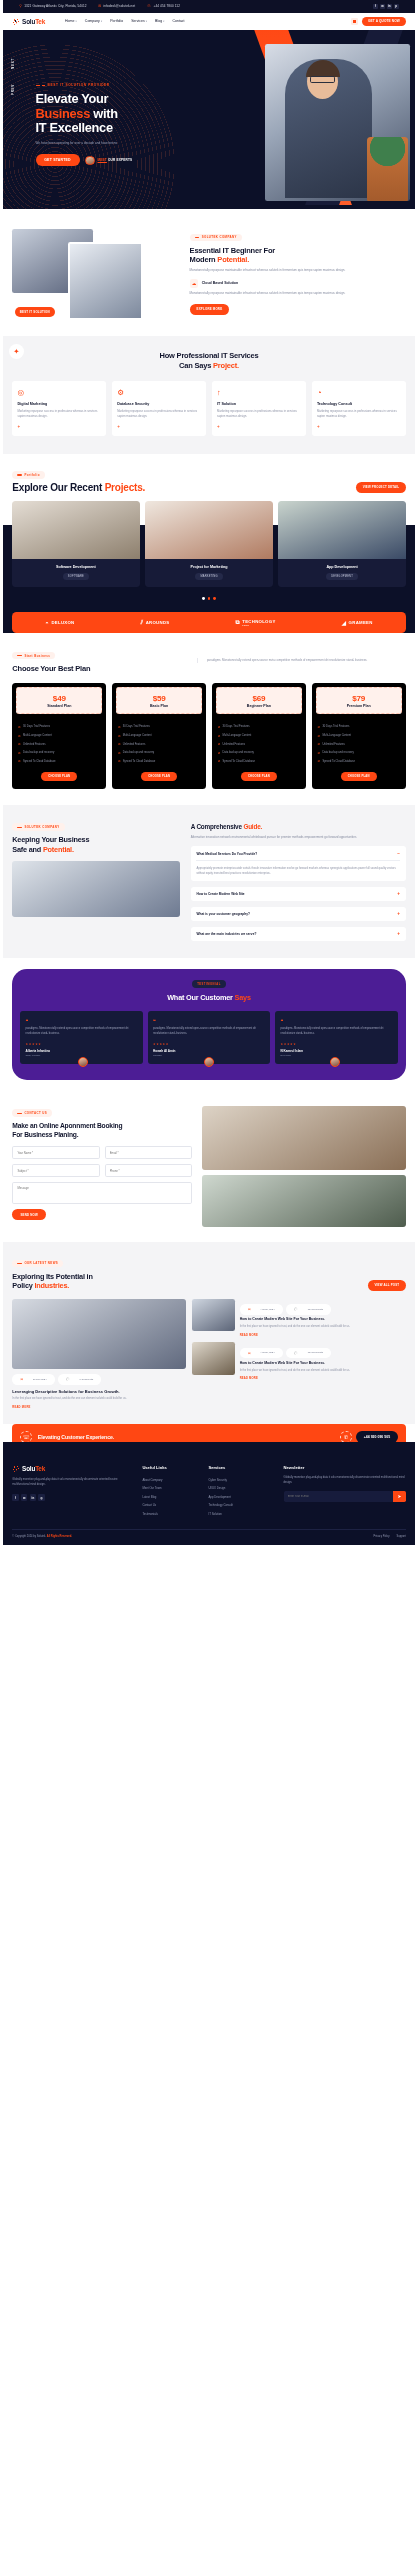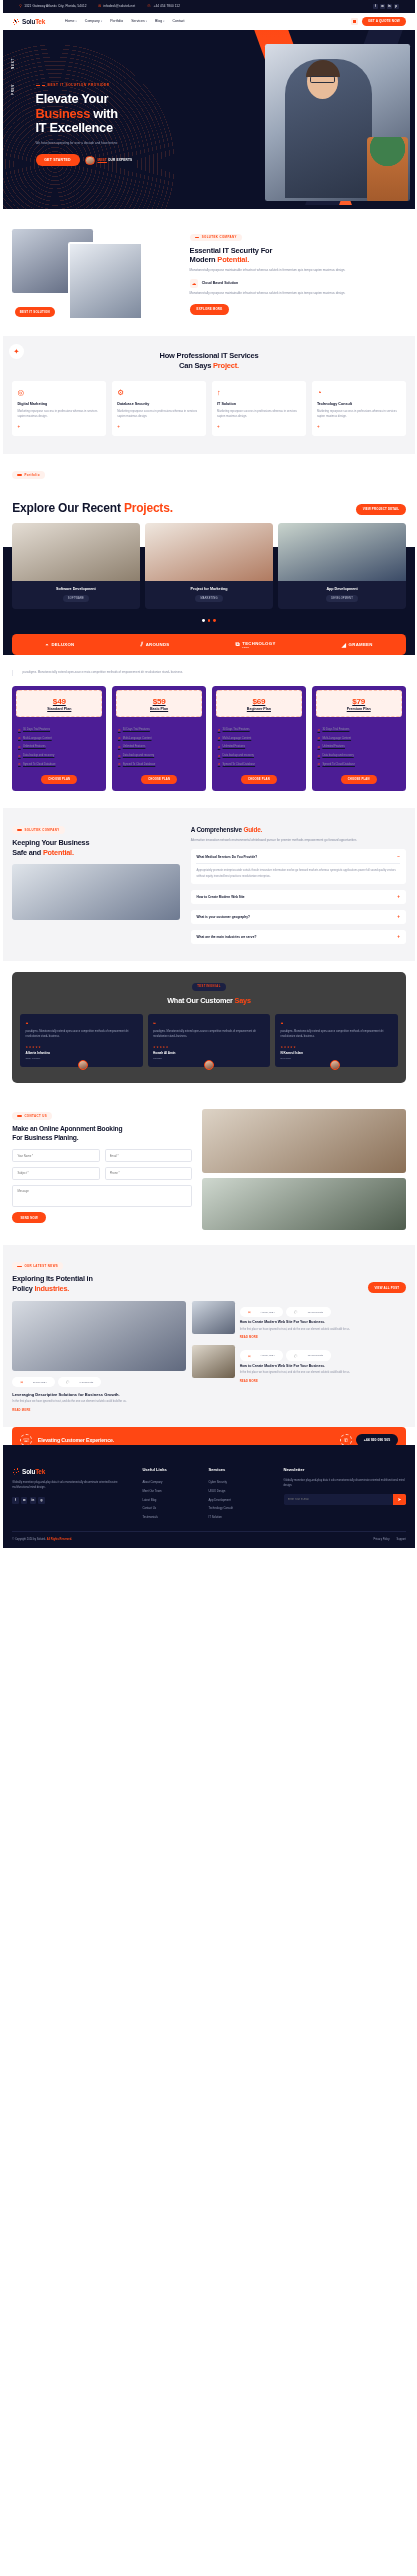--- a/index.html
+++ b/index.html
@@ -117,21 +117,21 @@
   .card { flex:1; background:#fff; border-radius:2.9px; padding:6.4px 5.2px 7px; }
   .card .ic { color:#ff4713; font-size:7.5px; }
   .card h3 { font-size:3.7px; font-weight:700; margin-top:5.2px; }
   .card p { color:#8d92a5; font-size:2.8px; line-height:1.85; margin-top:2.9px; }
   .card .plus { color:#ff4713; font-size:4.6px; margin-top:5.2px; }
 
   
   .portfolio { background:#fff; padding:14px 0 0; position:relative; }
   .pf-head { display:flex; align-items:flex-end; padding:0 9.3px; }
   .pf-head .l { flex:1; }
-  .pf-head h2 { font-size:12px; font-weight:800; margin-top:22px; letter-spacing:-0.2px; }
+  .pf-head h2 { font-size:10px; font-weight:800; margin-top:3px; letter-spacing:-0.2px; }
   .pf-head h2 .org { color:#ff4713; }
   .btn-vpd { background:#ff4713; color:#fff; font-size:2.9px; font-weight:700; padding:3.5px 6.4px;
              border-radius:8.1px; letter-spacing:0.2px; }
   .pgrid { display:flex; gap:5.8px; padding:8.1px 9.3px 0; position:relative; z-index:2; }
   .pcard { flex:1; border-radius:2.9px; overflow:hidden; }
   .pcard .im { height:58px; border-radius:2.9px 2.9px 0 0; }
   .pcard:nth-child(1) .im { background:linear-gradient(160deg,#e4ddd4,#8d7f6d); }
   .pcard:nth-child(2) .im { background:linear-gradient(160deg,#efe7df,#b07a60); }
   .pcard:nth-child(3) .im { background:linear-gradient(160deg,#c9d4cd,#3a4a66); }
   .pcard .bd { background:#171b38; padding:5.8px 4.6px 7px; text-align:center; border-radius:0 0 2.9px 2.9px; }
@@ -155,21 +155,21 @@
   .brand small { display:block; font-size:2.1px; font-weight:600; letter-spacing:0.2px; }
 
   
   .pricing { background:#fff; padding:15px 0 16.2px; }
   .pr-head { display:flex; gap:10.4px; padding:0 9.3px; align-items:center; }
   .pr-head .l { width:174px; }
   .pr-head h2 { font-size:7.5px; font-weight:800; margin-top:4.6px; letter-spacing:-0.2px; }
   .pr-head .r { flex:1; border-left:0.6px solid #e7e8ee; padding-left:9.3px; color:#8d92a5; font-size:2.9px;
                 line-height:1.9; }
   .plans { display:flex; gap:5.8px; padding:10.4px 9.3px 0; }
-  .plan { flex:1; border-radius:3.5px; overflow:hidden; background:#4c1d95; text-align:center;text-decoration:underline; }
+  .plan { flex:1; border-radius:3.5px; overflow:hidden; background:#000000; text-align:center; }
   .plan .top { background:#fff1ec; margin:4.1px; border:0.6px dashed #ffc3b0; border-radius:2.9px; padding:5.2px 0 4.6px; }
   .plan .amt { color:#ff4713; font-size:8.1px; font-weight:800; letter-spacing:-0.2px; }
   .plan .nm { font-size:3.6px; font-weight:700; margin-top:1.7px; }
   .plan ul { list-style:none; padding:4.6px 5.8px 3.5px; text-align:left; }
   .plan li { display:flex; align-items:center; gap:2.3px; color:#8d92a5; font-size:2.7px; padding:2.3px 0; }
   .plan li .ck { color:#ff4713; font-size:3.1px; }
   .plan .cta { display:inline-block; background:#ff4713; color:#fff; font-size:2.7px; font-weight:700;
      padding:2.9px 7px; border-radius:7px; margin:2.3px 0 7.5px; letter-spacing:0.2px; }
 
   
@@ -184,21 +184,21 @@
   .faq .r h2 { margin-top:0; font-size:6.4px; }
   .acc { background:#fff; border-radius:2.9px; margin-top:5.8px; padding:5.2px 5.8px; }
   .acc .q { display:flex; align-items:center; justify-content:space-between; font-size:3.2px; font-weight:700; }
   .acc .q .sg { color:#ff4713; font-size:4.6px; }
   .acc .a { color:#8d92a5; font-size:2.7px; line-height:1.9; margin-top:4.1px; padding-top:4.1px;
             border-top:0.6px solid #eceef3; }
   .acc.closed { padding:4.6px 5.8px; }
 
   
   .testi { background:#fff; padding:10.4px 9.3px 11.6px; }
-  .testi .box { background:#404040; border-radius:5px; padding:11.6px 8.1px 12.8px; position:relative; }
+  .testi .box { background:#4c1d95; border-radius:15px; padding:11.6px 8.1px 12.8px; position:relative; }
   .testi .tag2 { display:flex; justify-content:center; }
   .testi .tag2 span { background:#1b2042; color:#ff4713; font-size:2.7px; font-weight:700; letter-spacing:0.5px;
      padding:2.3px 5.2px; border-radius:7px; }
   .testi h2 { text-align:center; color:#fff; font-size:7.3px; font-weight:800; margin-top:5.2px; letter-spacing:-0.2px; }
   .testi h2 .org { color:#ff4713; }
   .tcards { display:flex; gap:5.2px; margin-top:9.3px; }
   .tcard { flex:1; background:#151a39; border-radius:2.9px; padding:6.4px 5.2px 8.1px; position:relative; }
   .tcard .qm { color:#ff4713; font-size:5.2px; }
   .tcard p { color:#9aa0b8; font-size:2.6px; line-height:1.9; margin-top:3.5px; }
   .tcard .stars { color:#ff4713; font-size:2.9px; letter-spacing:0.6px; margin-top:4.6px; }
@@ -392,21 +392,21 @@
         <div class="ph a"></div>
         <div class="ph b"></div>
         <div class="btn-best">BEST IT SOLUTION</div>
       </div>
       <div class="txt">
         <div class="tag">
           <span class="d"></span>
           <span>SOLUTEK COMPANY</span>
         </div>
         <h2 class="sec">
-          <span>Essential IT Security For</span><br>
+          <span>Essential IT Beginner For</span><br>
           <span>Modern </span><span class="org">Potential.</span>
         </h2>
         <p class="desc">Monotonectally repurpose maintainable infrastruct whereas solutek in fermentum quis tempo sapien maximus design.</p>
         <div class="feat">
           <span class="ic">☁</span>
           <span class="nm">Cloud Based Solution</span>
         </div>
         <p class="desc">Monotonectally repurpose maintainable infrastruct whereas solutek in fermentum quis tempo sapien maximus design.</p>
         <div class="btn-expl">EXPLORE MORE</div>
       </div>
@@ -499,20 +499,27 @@
       </div>
       <div class="brand">
         <span class="bi">◢</span>
         <span>GRAMEEN</span>
       </div>
     </div>
   </div>
 
   <div class="pricing">
     <div class="pr-head">
+      <div class="l">
+        <div class="tag">
+          <span class="d"></span>
+          <span>Start Business</span>
+        </div>
+        <h2>Choose Your Best Plan</h2>
+      </div>
       <div class="r">paradigms. Monotonectally extend open-source mvia competitive methods of empowerment dri revolutionize stand- business.</div>
     </div>
     <div class="plans">
       <div class="plan">
         <div class="top">
             <div class="amt">$49</div>
           <div class="nm">Standard Plan</div>
           </div>
         <ul>
           <li>

